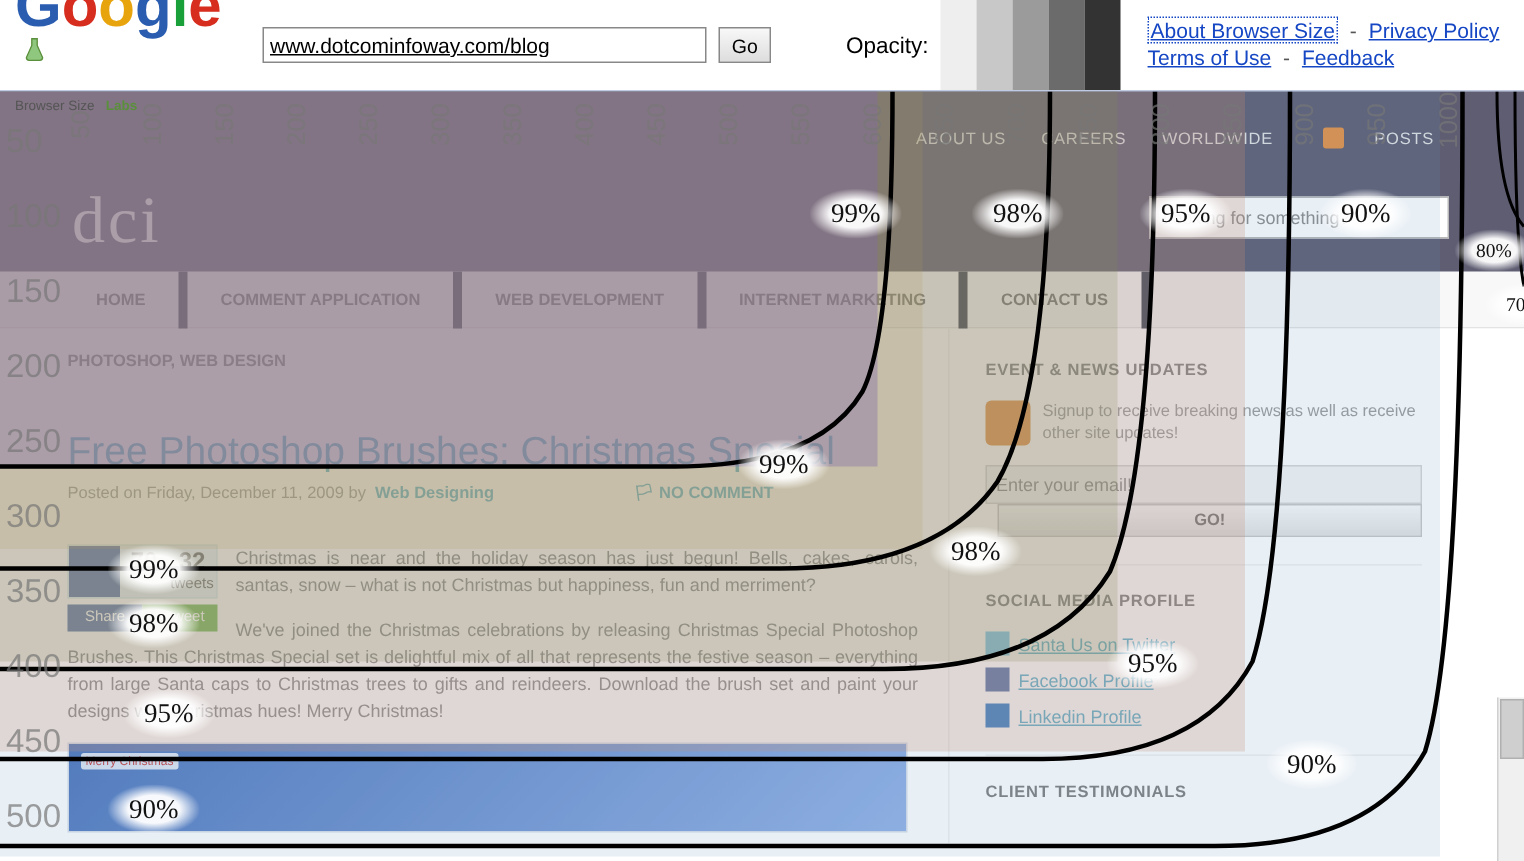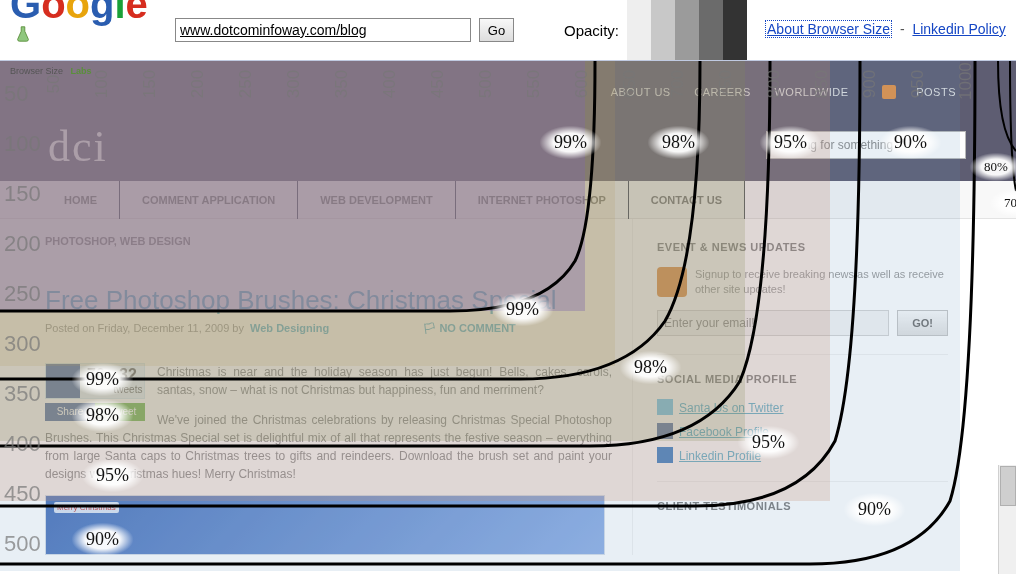--- a/index.html
+++ b/index.html
@@ -27,21 +27,21 @@
 
   
   .site { position:absolute; left:0; top:61px; width:1016px; height:513px; }
   .site-hero{ height:120px; background:#3b3a53; padding:0 45px; position:relative;}
   .topnav{ position:absolute; right:40px; top:24px; font-size:11px; color:#ddd; letter-spacing:.5px;}
   .topnav span{ margin:0 10px; }
   .rss-ic{ display:inline-block;width:14px;height:14px;background:#e07b1e;border-radius:2px;margin-right:4px;vertical-align:-3px;}
   .dci{ position:absolute; left:48px; top:60px; font-size:44px; color:#fff; font-family:"Times New Roman",serif; letter-spacing:2px; font-weight:300;}
   .searchbox{ position:absolute; right:50px; top:70px; width:200px; padding:6px 8px; border:1px solid #aaa; background:#fff; color:#999; font-size:12px;}
   .mainnav{ height:38px; background:#f7f7f7; border-bottom:1px solid #ddd; display:flex; align-items:center; padding-left:42px;}
-  .mainnav a{ font-size:11px; color:#555; font-weight:bold; padding:0 22px; border-right:1px solid #0f172a; line-height:38px;}
+  .mainnav a{ font-size:11px; color:#555; font-weight:bold; padding:0 22px; border-right:6px solid #0f172a; line-height:38px;}
   .body-wrap{ display:flex; background:#fff;}
   .main-col{ width:632px; padding:16px 20px 0 45px;}
   .crumb{ font-size:11px; font-weight:bold; color:#666;}
   .post-title{ font-size:26px; color:#3fa4c7; font-weight:normal; margin:38px 0 6px 0;}
   .post-meta{ font-size:11px; color:#888; margin-bottom:28px;}
   .post-meta a{ color:#3fa4c7; font-weight:bold;text-align:right;}
   .post-meta .nc{ margin-left:90px;}
   .share-widget{ float:left; width:100px; margin:0 12px 8px 0;}
   .sw-box{ display:flex; border:1px solid #d2e6ef; background:#e6f2f7; margin-bottom:4px; font-size:10px;}
   .sw-box .ico{ width:34px; height:34px; background:#3b5998;}
@@ -54,21 +54,21 @@
   .post-body{ font-size:12px; color:#777; text-align:justify; line-height:1.5;}
   .post-body p{ margin-bottom:12px;}
   .preview-lbl{ font-size:12px; font-weight:bold; color:#666; clear:both; margin-top:10px;}
   .preview-img{ width:560px; height:60px; margin-top:8px; background:linear-gradient(135deg,#2b5bb0,#7da3e3); border:1px solid #cfd9e8; position:relative;}
   .preview-img::after{content:"Merry Christmas"; position:absolute; left:8px; top:6px; font-size:8px; color:#b92020; background:rgba(255,255,255,.8); padding:1px 3px; border-radius:2px;}
   .side-col{ width:340px; padding:14px 24px; border-left:1px solid #eee;}
   .side-h{ font-size:11px; font-weight:bold; color:#666; letter-spacing:.5px; margin:8px 0 14px 0;}
   .side-sub{ display:flex; margin-bottom:12px;}
   .rss-big{ width:30px;height:30px;background:#e07b1e;border-radius:4px;margin-right:8px;flex-shrink:0;}
   .side-sub span{ font-size:11px; color:#888; line-height:1.4;}
-  .email-row{ display:flex;}
+  .email-row{ display:flex;flex-direction:column;}
   .email-inp{ flex:1; padding:5px 6px; border:1px solid #ccc; background:#f3f3f3; color:#aaa; font-size:12px;}
   .go2{ margin-left:8px; padding:4px 14px; background:linear-gradient(#fafafa,#ddd); border:1px solid #bbb; font-size:11px; font-weight:bold; color:#555;}
   .social-list{ font-size:12px; color:#3fa4c7; }
   .social-list div{ margin-bottom:8px;}
   .social-list .sic{ display:inline-block; width:16px; height:16px; vertical-align:-3px; margin-right:6px;}
   .sic.tw{background:#5fc0ee;} .sic.fb{background:#3b5998;} .sic.li{background:#0a66c2;}
   .social-list a{ text-decoration:underline;}
   .sep{ height:1px; background:#eee; margin:18px 0;}
 
   
@@ -120,42 +120,47 @@
     <div style="background:#eee"></div>
       <div style="background:#c8c8c8"></div>
       <div style="background:#9b9b9b"></div>
       <div style="background:#6b6b6b"></div>
       <div style="background:#333"></div>
   </div>
   <div class="links">
     <div class="row">
       <a class="box">About Browser Size</a>
       <span class="dash">-</span>
-      <a>Linkedin Policy</a>
+      <a>Privacy Policy</a>
+    </div>
+    <div class="row">
+      <a>Terms of Use</a>
+      <span class="dash">-</span>
+      <a>Feedback</a>
     </div>
   </div>
 </div>
 <div class="thinrule"></div>
 
 <div class="site">
   <div class="site-hero">
     <div class="topnav">
       <span>ABOUT US</span>
       <span>CAREERS</span>
       <span>WORLDWIDE</span>
       <span><span class="rss-ic"></span><span>POSTS</span></span>
     </div>
     <div class="dci">dci</div>
     <input class="searchbox" placeholder="Looking for something?" style="">
   </div>
   <div class="mainnav">
     <a>HOME</a>
     <a>COMMENT APPLICATION</a>
     <a>WEB DEVELOPMENT</a>
-    <a>INTERNET PHOTOSHOP</a>
+    <a>INTERNET MARKETING</a>
     <a>CONTACT US</a>
   </div>
   <div class="body-wrap">
     <div class="main-col">
       <div class="crumb">PHOTOSHOP, WEB DESIGN</div>
       <h1 class="post-title">Free Photoshop Brushes: Christmas Special</h1>
       <div class="post-meta">
         <span>Posted on Friday, December 11, 2009 by</span>&nbsp;
         <a>Web Designing</a>
         <span class="nc"><a>🏳 <span>NO COMMENT</span></a></span>

